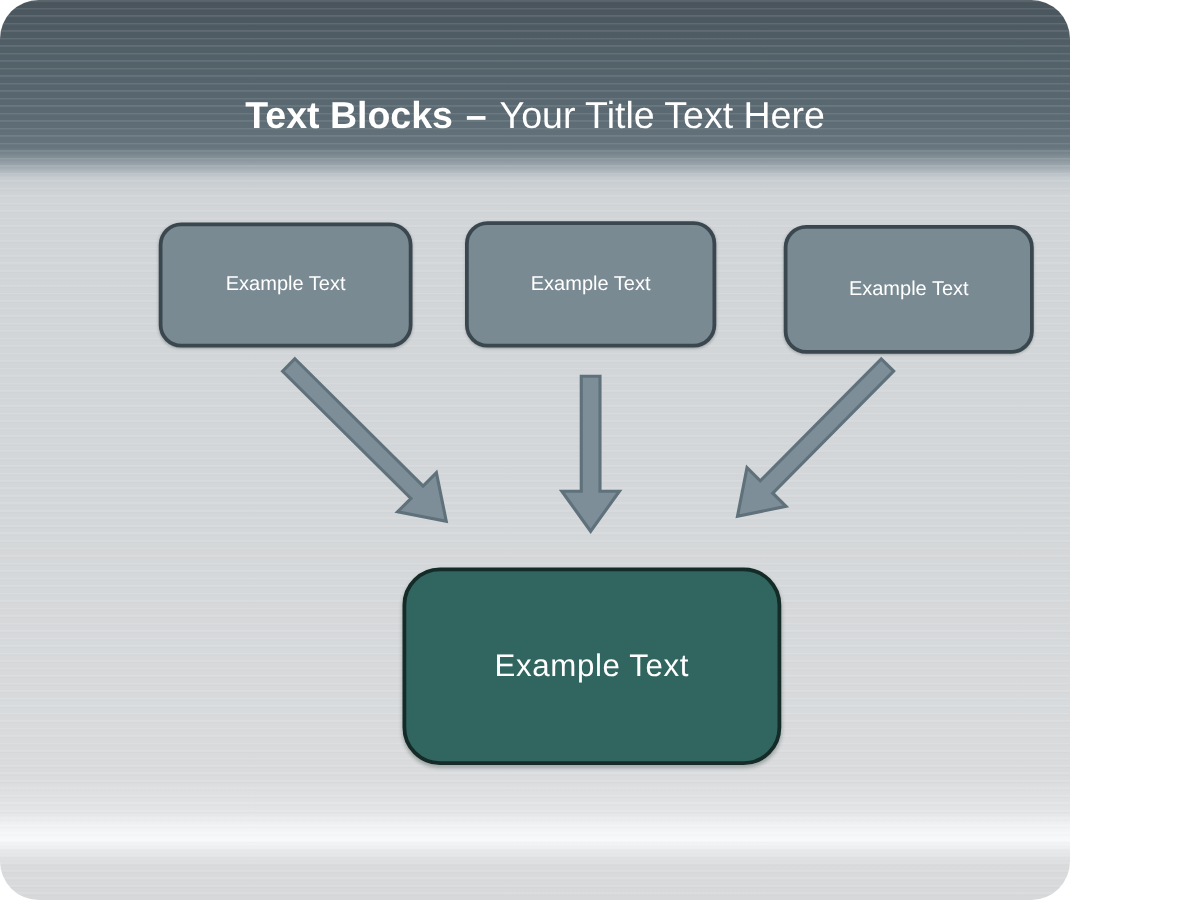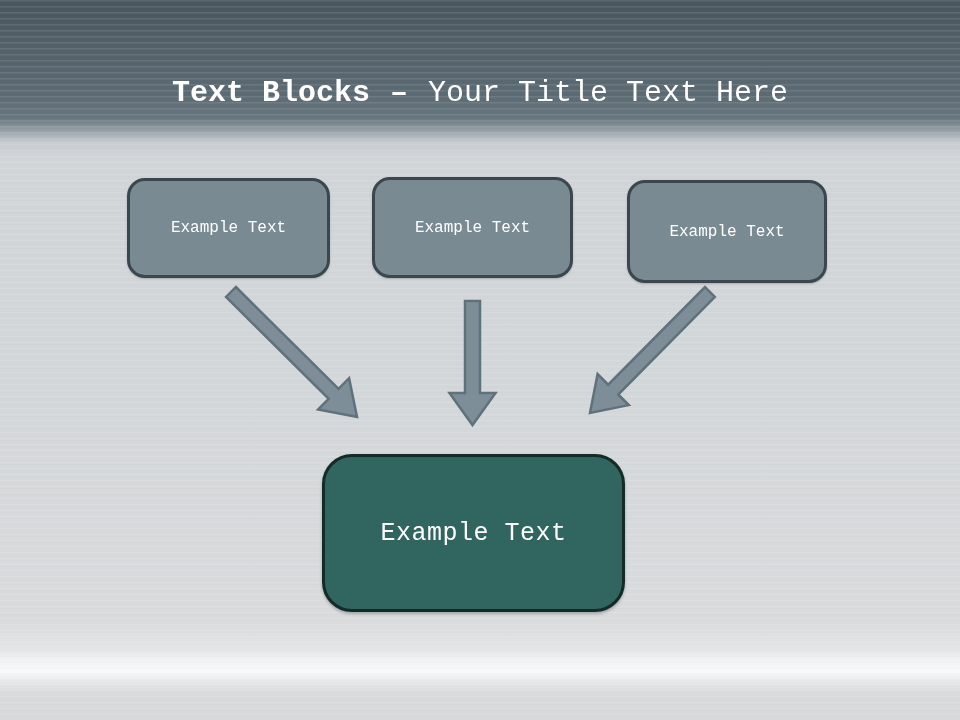--- a/index.html
+++ b/index.html
@@ -1,37 +1,38 @@
 <!DOCTYPE html>
 <html style="--header-top: #49545c; --header-bottom: #66757e; --background: #d4d7d9; --title-color: #ffffff; --block-fill: #798a93; --block-border: #3a474f; --block-text: #ffffff; --target-fill: #316560; --target-border: #142b28; --arrow-fill: #7d8e98; --arrow-stroke: #5f717b;"><head>
 <meta charset="utf-8">
 <style>
   html,body { margin:0; padding:0; background:#ffffff; }
   .slide {
     position: relative;
-    width: 960px;
+    width: 856px;
     height: 720px;
     overflow: hidden;
-    font-family: Liberation Mono, monospace;
+    font-family: Liberation Sans, sans-serif;
     background: linear-gradient(180deg,
       var(--header-top, #49545c) 0px,
       #515f67 40px,
       #5b6a73 95px,
       var(--header-bottom, #66757e) 118px,
       #9aa5ab 132px,
       #c6ccd0 142px,
       #d1d5d8 158px,
       var(--background, #d4d7d9) 400px,
       #d9dbdd 620px,
       #e3e5e7 650px,
       #f0f2f3 660px,
       #f8f9fa 672px,
       #e8eaec 680px,
       #d9dbdd 692px,
       #d6d8da 720px);
+    border-radius: 31px;
   }
   
   .texture {
     position: absolute; inset: 0;
     background: repeating-linear-gradient(180deg,
       rgba(255,255,255,0.10) 0px, rgba(255,255,255,0.10) 1px,
       rgba(120,130,138,0.03) 2px, rgba(255,255,255,0.0) 3px,
       rgba(255,255,255,0.0) 6px);
     pointer-events: none;
   }

